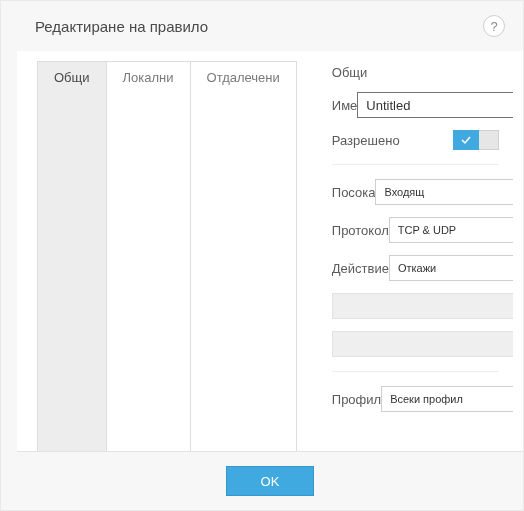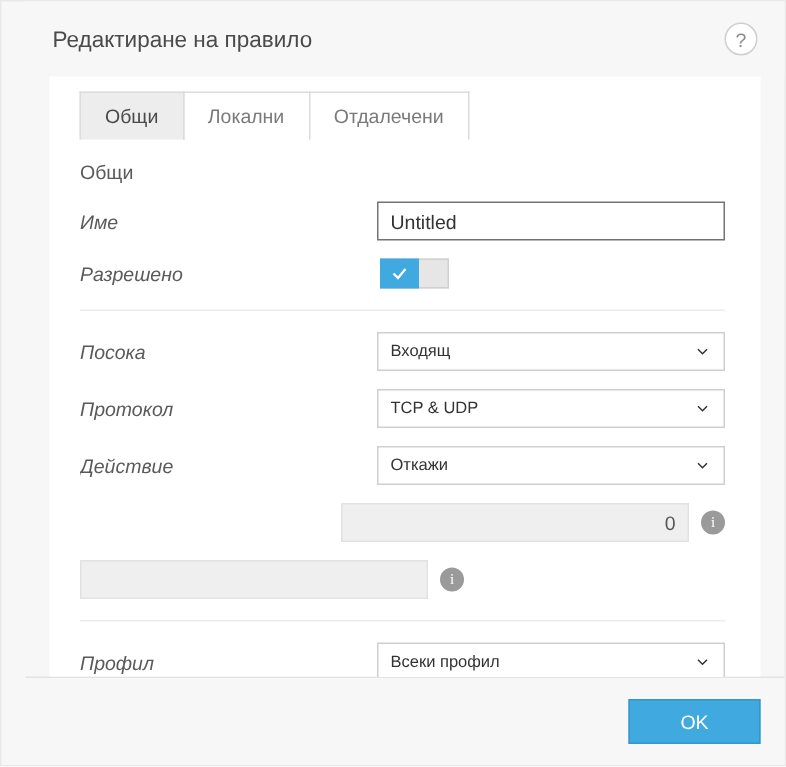--- a/index.html
+++ b/index.html
@@ -38,22 +38,22 @@
     border-radius: 50%;
     background: #fff;
     display: flex; align-items: center; justify-content: center;
     color: #8a8a8a;
     font-size: 13px;
     cursor: pointer;
   }
   .body {
     flex: 1;
     background: #fff;
-    margin: 0 16px;
-    display: flex; flex-direction: column;
+    margin: 0 0;
+    display: flex; flex-direction: row;
     overflow: hidden;
     position: relative;
   }
   .tabs {
     display: flex;
     background: #fff;
     padding: 10px 16px 0 20px;
     gap: 0;
   }
   .tab {
@@ -96,21 +96,20 @@
   .row {
     display: flex;
     align-items: center;
     padding: 6px 0;
     min-height: 28px;
   }
   .row .label {
     width: 200px;
     color: #5a5a5a;
     font-size: 13px;
-    font-style: italic;
   }
   .row .label.disabled { color: #bdbdbd; }
   .row .control {
     flex: 1;
     display: flex;
     align-items: center;
     gap: 8px;
   }
   .input-text {
     width: 232px;
@@ -177,21 +176,21 @@
   .toggle .knob svg { width: 12px; height: 12px; stroke: #fff; }
   hr.sep {
     border: none;
     border-top: 1px solid #ececec;
     margin: 8px 0;
   }
   .footer {
     height: 59px;
     background: #f7f7f7;
     border-top: 1px solid #e3e3e3;
-    display: flex; align-items: center; justify-content: flex-end;
+    display: flex; align-items: center; justify-content: center;
     padding: 0 16px;
   }
   .ok-btn {
     min-width: 88px;
     height: 30px;
     background: #3fa9e0;
     color: #fff;
     border: 1px solid #3496c9;
     font-size: 13px;
     cursor: pointer;

